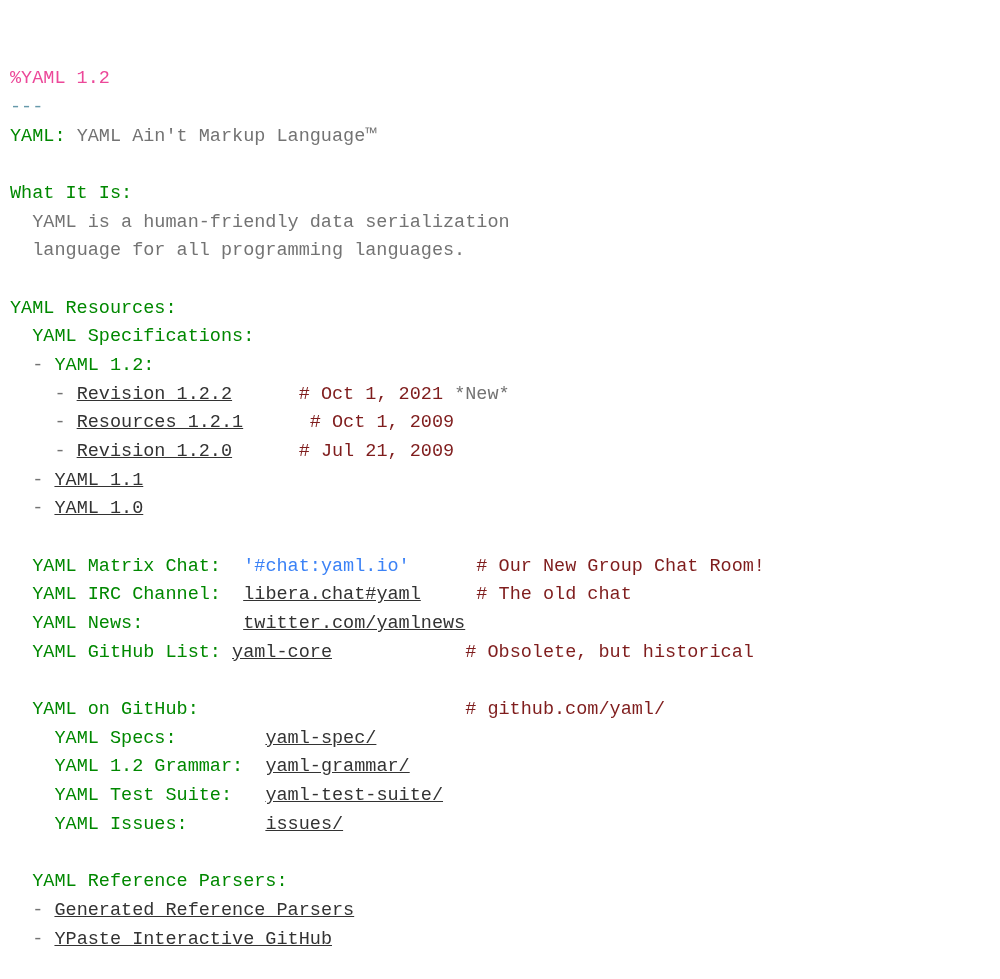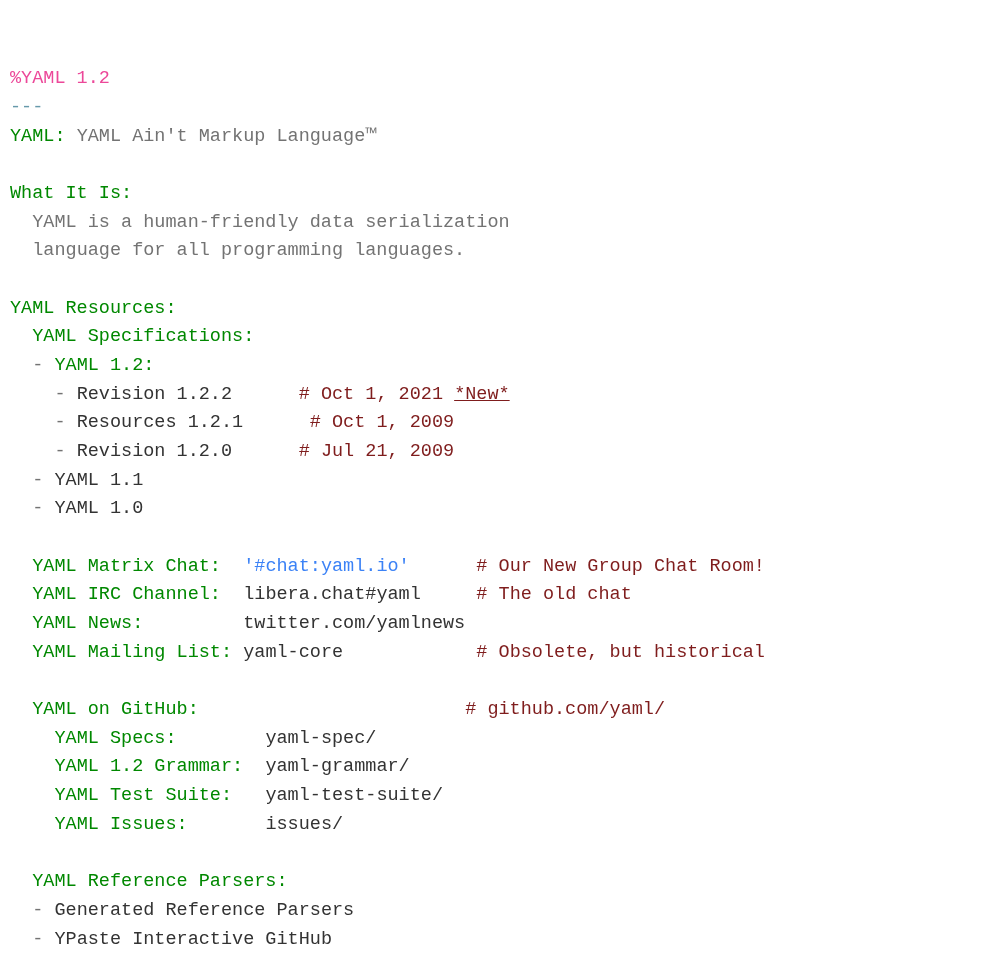--- a/index.html
+++ b/index.html
@@ -11,22 +11,22 @@
     padding:8px 10px;
     color:#333;
     white-space:pre;
   }
   .d{color:#ec4899}      
   .m{color:#6699aa}      
   .k{color:#008800}      
   .t{color:#737373}         
   .s{color:#3b82f6}      
   .c{color:#7f1d1d}      
-  .lnk{color:#333;}
-  .lnkb{color:#7f1d1d;text-decoration:underline}
+  .lnk{color:#333;text-decoration:underline}
+  .lnkb{color:#737373;}
 </style>
 </head>
 <body>
 
 <span class="d">%YAML 1.2</span>
 <span class="m">---</span>
 <span class="k">YAML:</span> <span class="t">YAML Ain't Markup Language™</span>
 
 <span class="k">What It Is:</span>
   <span class="t">YAML is a human-friendly data serialization</span>
@@ -37,21 +37,21 @@
   <span class="t">-</span> <span class="k">YAML 1.2:</span>
     <span class="t">-</span> <a class="lnk">Revision 1.2.2</a>      <span class="c"># Oct 1, 2021 </span><a class="lnkb">*New*</a>
     <span class="t">-</span> <a class="lnk">Resources 1.2.1</a>      <span class="c"># Oct 1, 2009</span>
     <span class="t">-</span> <a class="lnk">Revision 1.2.0</a>      <span class="c"># Jul 21, 2009</span>
   <span class="t">-</span> <a class="lnk">YAML 1.1</a>
   <span class="t">-</span> <a class="lnk">YAML 1.0</a>
 
   <span class="k">YAML Matrix Chat:</span>  <span class="s">'#chat:yaml.io'</span>      <span class="c"># Our New Group Chat Room!</span>
   <span class="k">YAML IRC Channel:</span>  <a class="lnk">libera.chat#yaml</a>     <span class="c"># The old chat</span>
   <span class="k">YAML News:</span>         <a class="lnk">twitter.com/yamlnews</a>
-  <span class="k">YAML Mailing List:</span> <a class="lnk">yaml-core</a>            <span class="c"># Obsolete, but historical</span>
+  <span class="k">YAML GitHub List:</span> <a class="lnk">yaml-core</a>            <span class="c"># Obsolete, but historical</span>
 
   <span class="k">YAML on GitHub:</span>                        <span class="c"># github.com/yaml/</span>
     <span class="k">YAML Specs:</span>        <a class="lnk">yaml-spec/</a>
     <span class="k">YAML 1.2 Grammar:</span>  <a class="lnk">yaml-grammar/</a>
     <span class="k">YAML Test Suite:</span>   <a class="lnk">yaml-test-suite/</a>
     <span class="k">YAML Issues:</span>       <a class="lnk">issues/</a>
 
   <span class="k">YAML Reference Parsers:</span>
   <span class="t">-</span> <a class="lnk">Generated Reference Parsers</a>
   <span class="t">-</span> <a class="lnk">YPaste Interactive GitHub</a>

